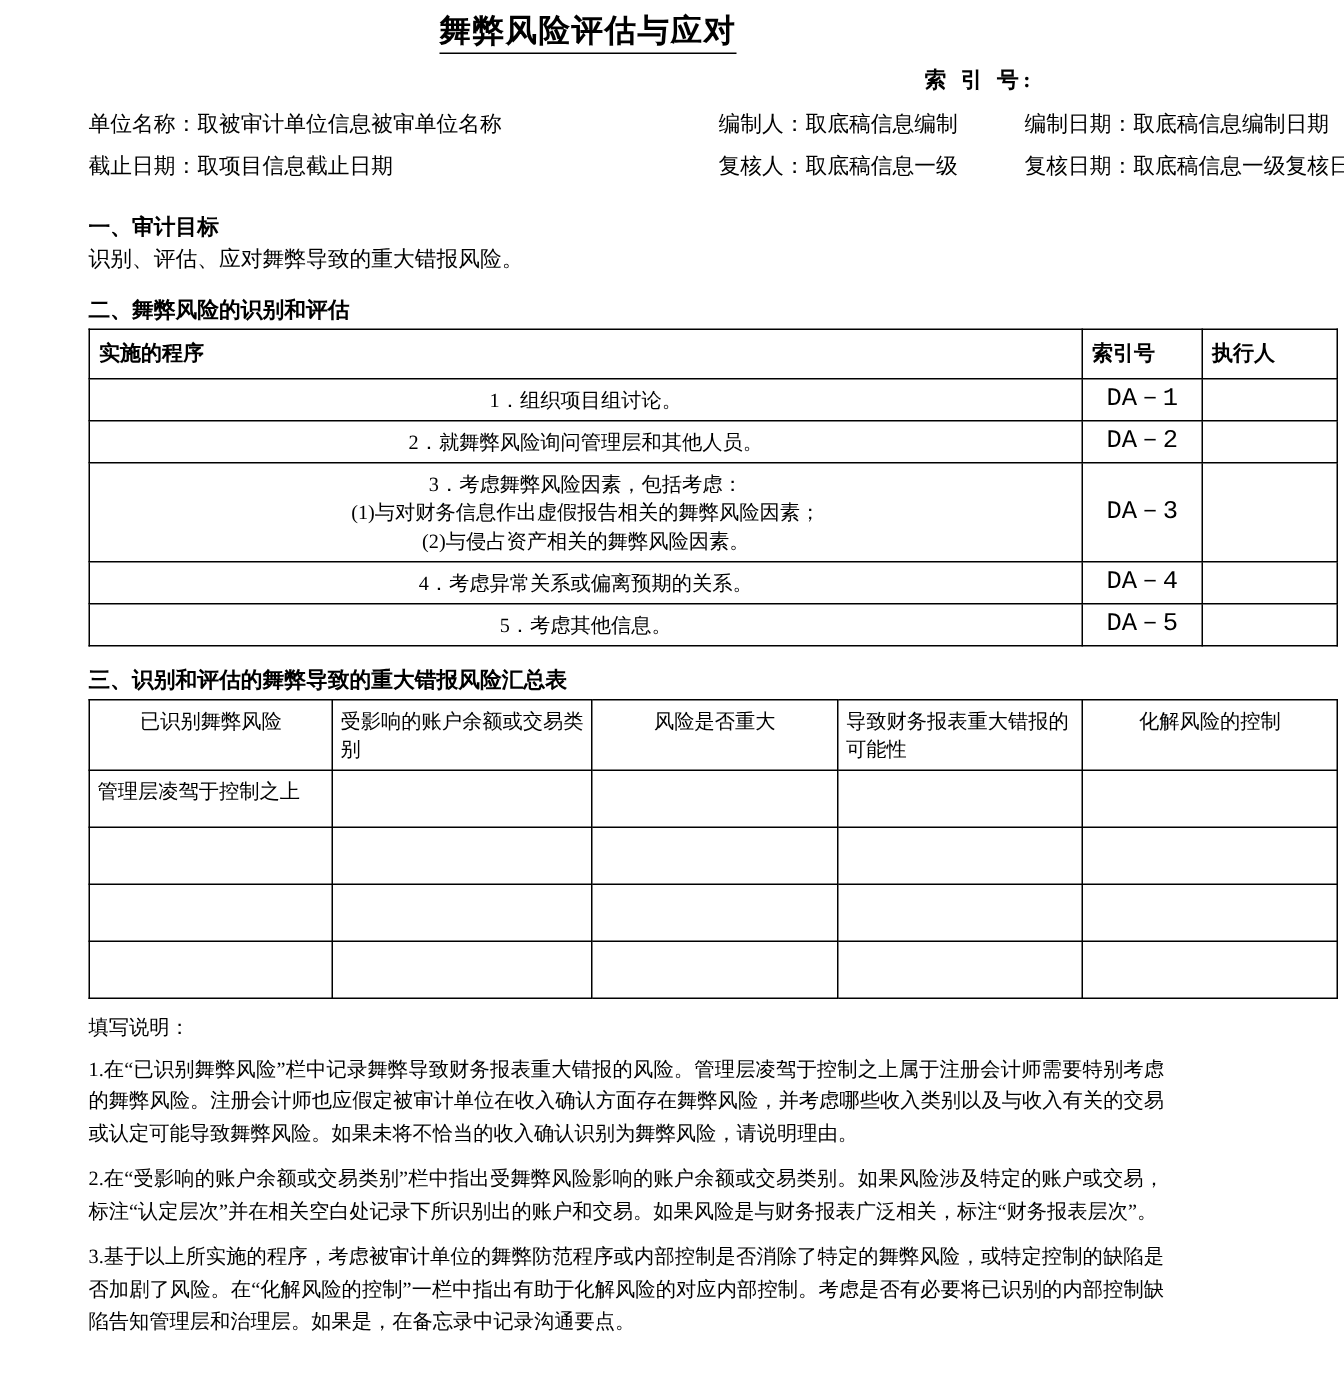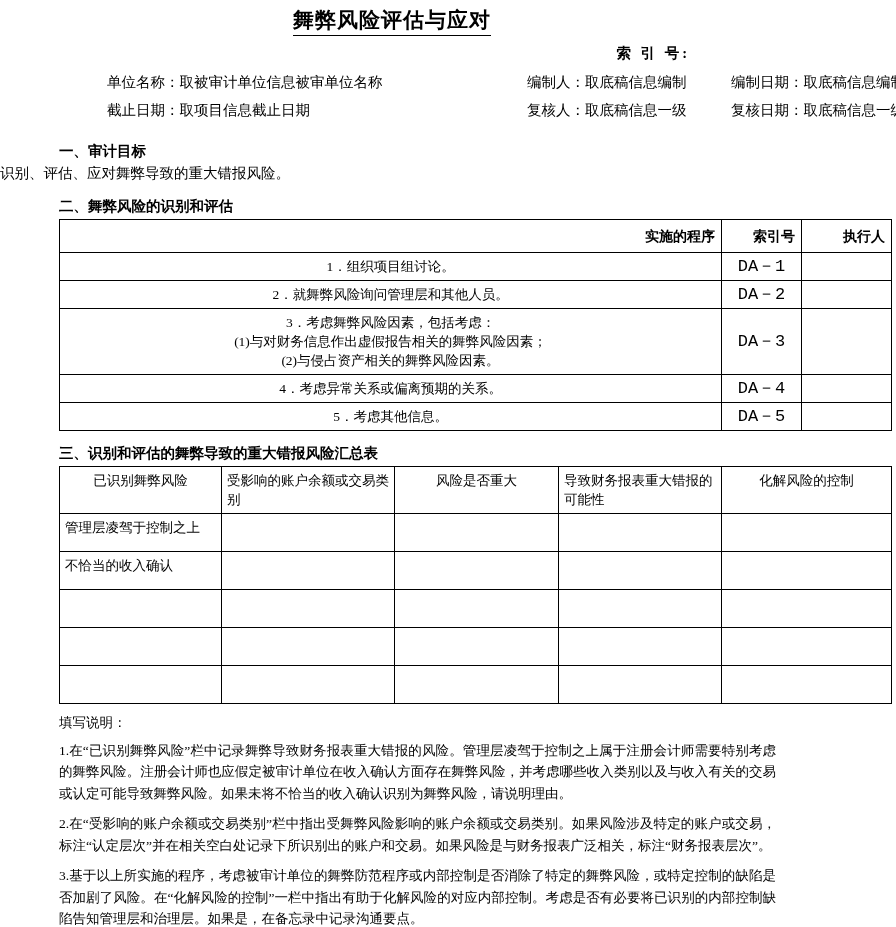--- a/index.html
+++ b/index.html
@@ -61,21 +61,20 @@
   .meta-row {
     display: flex;
     align-items: baseline;
     height: 28px;
     white-space: nowrap;
   }
   .meta-left {
     width: 420px;
     flex: 0 0 420px;
     overflow: hidden;
-    margin-left: 48px;
   }
   .meta-right {
     display: flex;
     align-items: flex-end;
     white-space: nowrap;
   }
   .field-a {
     width: 168px;
     flex: 0 0 168px;
     overflow: hidden;
@@ -92,20 +91,21 @@
   .section-h {
     font-family: "DejaVu Sans", "Liberation Sans", sans-serif;
     font-size: 14.5px;
     font-weight: bold;
     padding-left: 59px;
     margin-top: 13px;
     margin-bottom: 2px;
   }
   .section-p {
     font-size: 14.5px;
+    padding-left: 59px;
     margin-top: 2px;
     margin-bottom: 3px;
     line-height: 21px;
   }
 
   
   .tbl-wrap {
     padding-left: 59px;
     padding-right: 5px;
     margin-top: 3px;
@@ -120,21 +120,21 @@
     border: 1.3px solid #000;
     padding: 4px 6px;
     vertical-align: middle;
     font-weight: normal;
     line-height: 19px;
   }
   table.grid th.hdr {
     font-family: "DejaVu Sans", "Liberation Sans", sans-serif;
     font-weight: bold;
     font-size: 14px;
-    text-align: right;
+    text-align: left;
     height: 24px;
   }
   td.proc {
     text-align: center;
     font-family: "Liberation Serif", "DejaVu Serif", serif;
     font-size: 13.5px;
   }
   td.idx {
     text-align: center;
     font-family: "Liberation Mono", "DejaVu Sans Mono", monospace;
@@ -292,27 +292,20 @@
           <td class="hcell">化解风险的控制</td>
         </tr>
         <tr>
           <td class="body">管理层凌驾于控制之上</td>
           <td class="body"></td>
           <td class="body"></td>
           <td class="body"></td>
           <td class="body"></td>
         </tr>
         <tr>
-          <td class="body">不恰当的收入确认</td>
-          <td class="body"></td>
-          <td class="body"></td>
-          <td class="body"></td>
-          <td class="body"></td>
-        </tr>
-        <tr>
           <td class="body"></td>
           <td class="body"></td>
           <td class="body"></td>
           <td class="body"></td>
           <td class="body"></td>
         </tr>
         <tr>
           <td class="body"></td>
           <td class="body"></td>
           <td class="body"></td>

